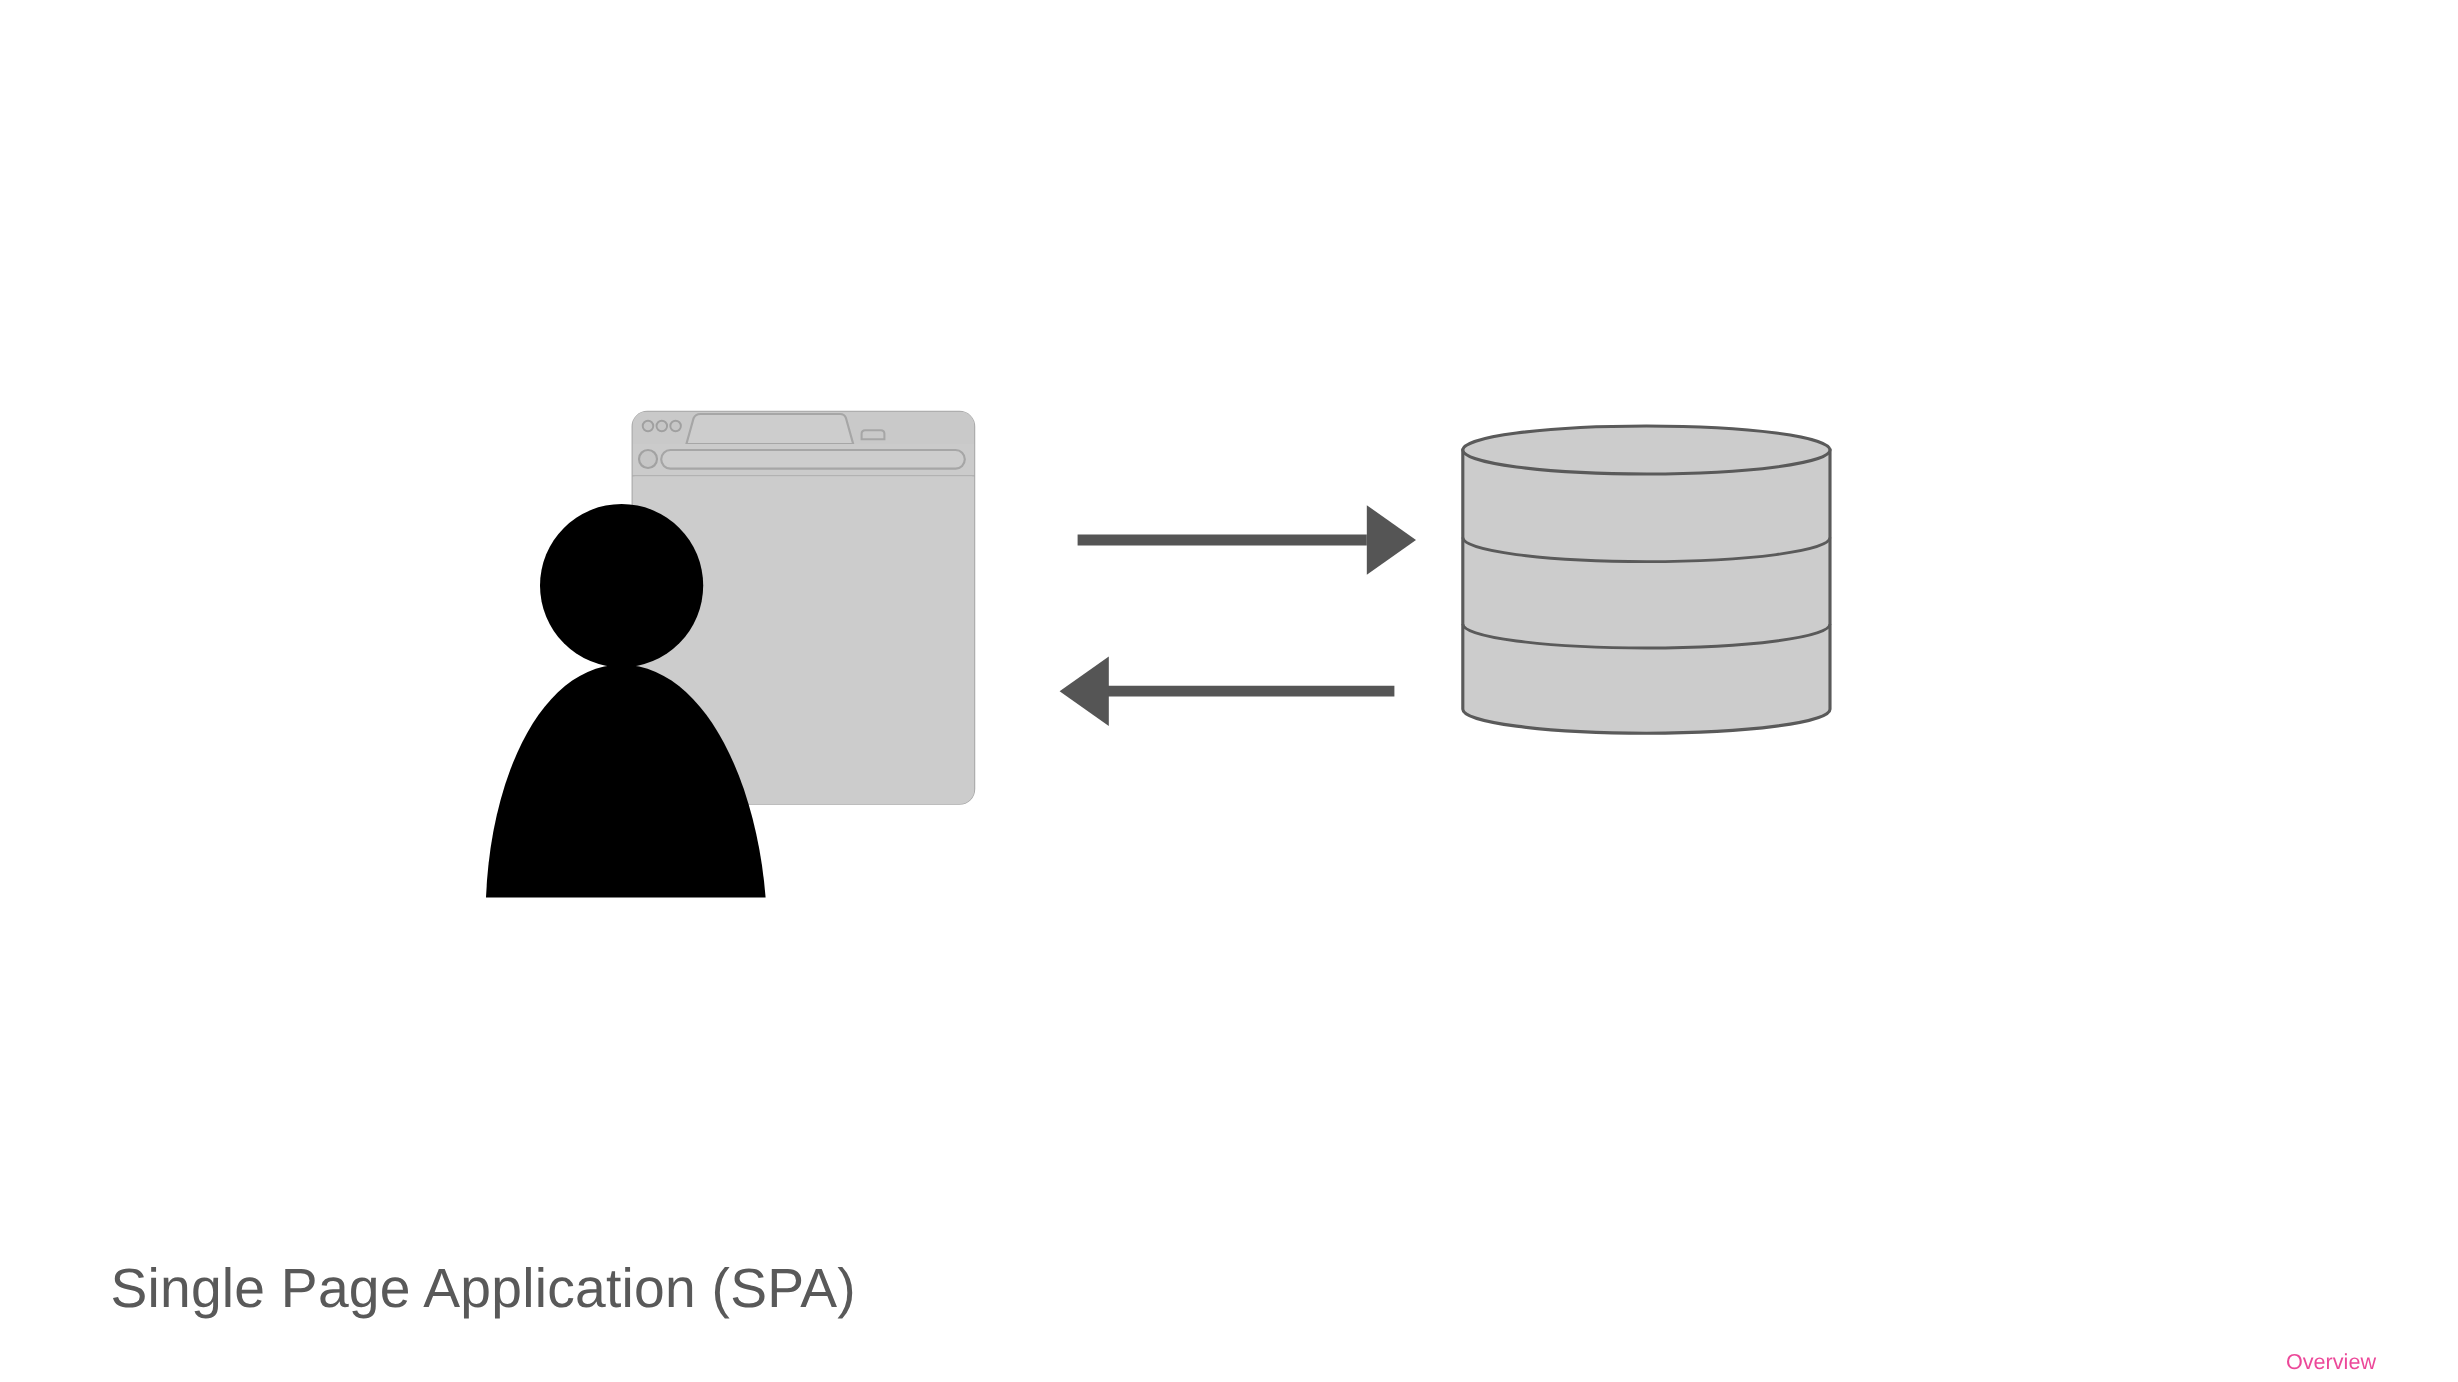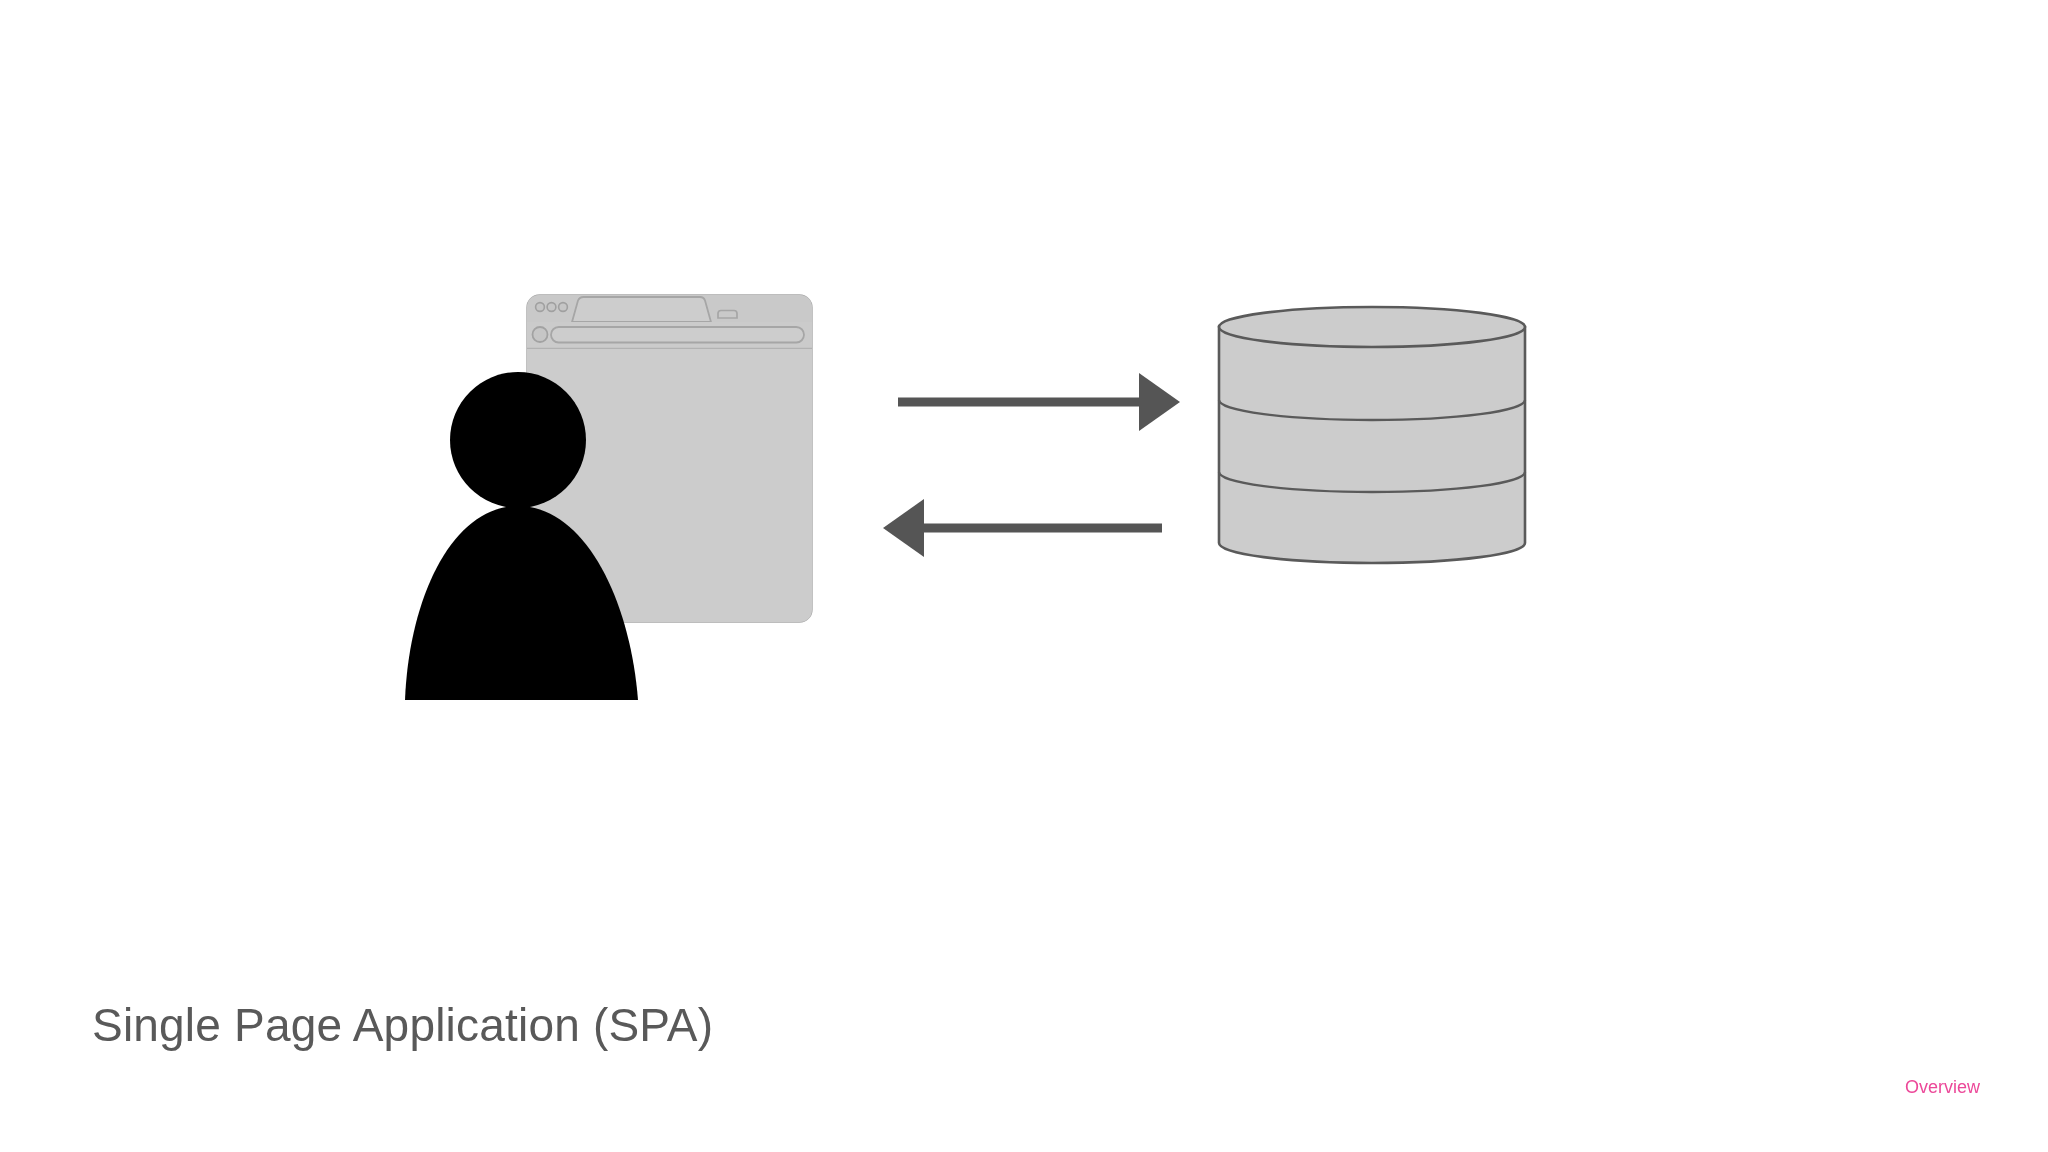--- a/index.html
+++ b/index.html
@@ -14,20 +14,21 @@
     position: relative;
     overflow: hidden;
     font-family: "Liberation Sans", sans-serif;
     -webkit-font-smoothing: antialiased;
   }
 
   #slide {
     position: absolute;
     inset: 0;
     background: #ffffff;
+    margin-top: 48px;
   }
 
   
   #diagram-canvas {
     position: absolute;
     left: 0;
     top: 0;
     width: 2048px;
     height: 1152px;
     display: block;

